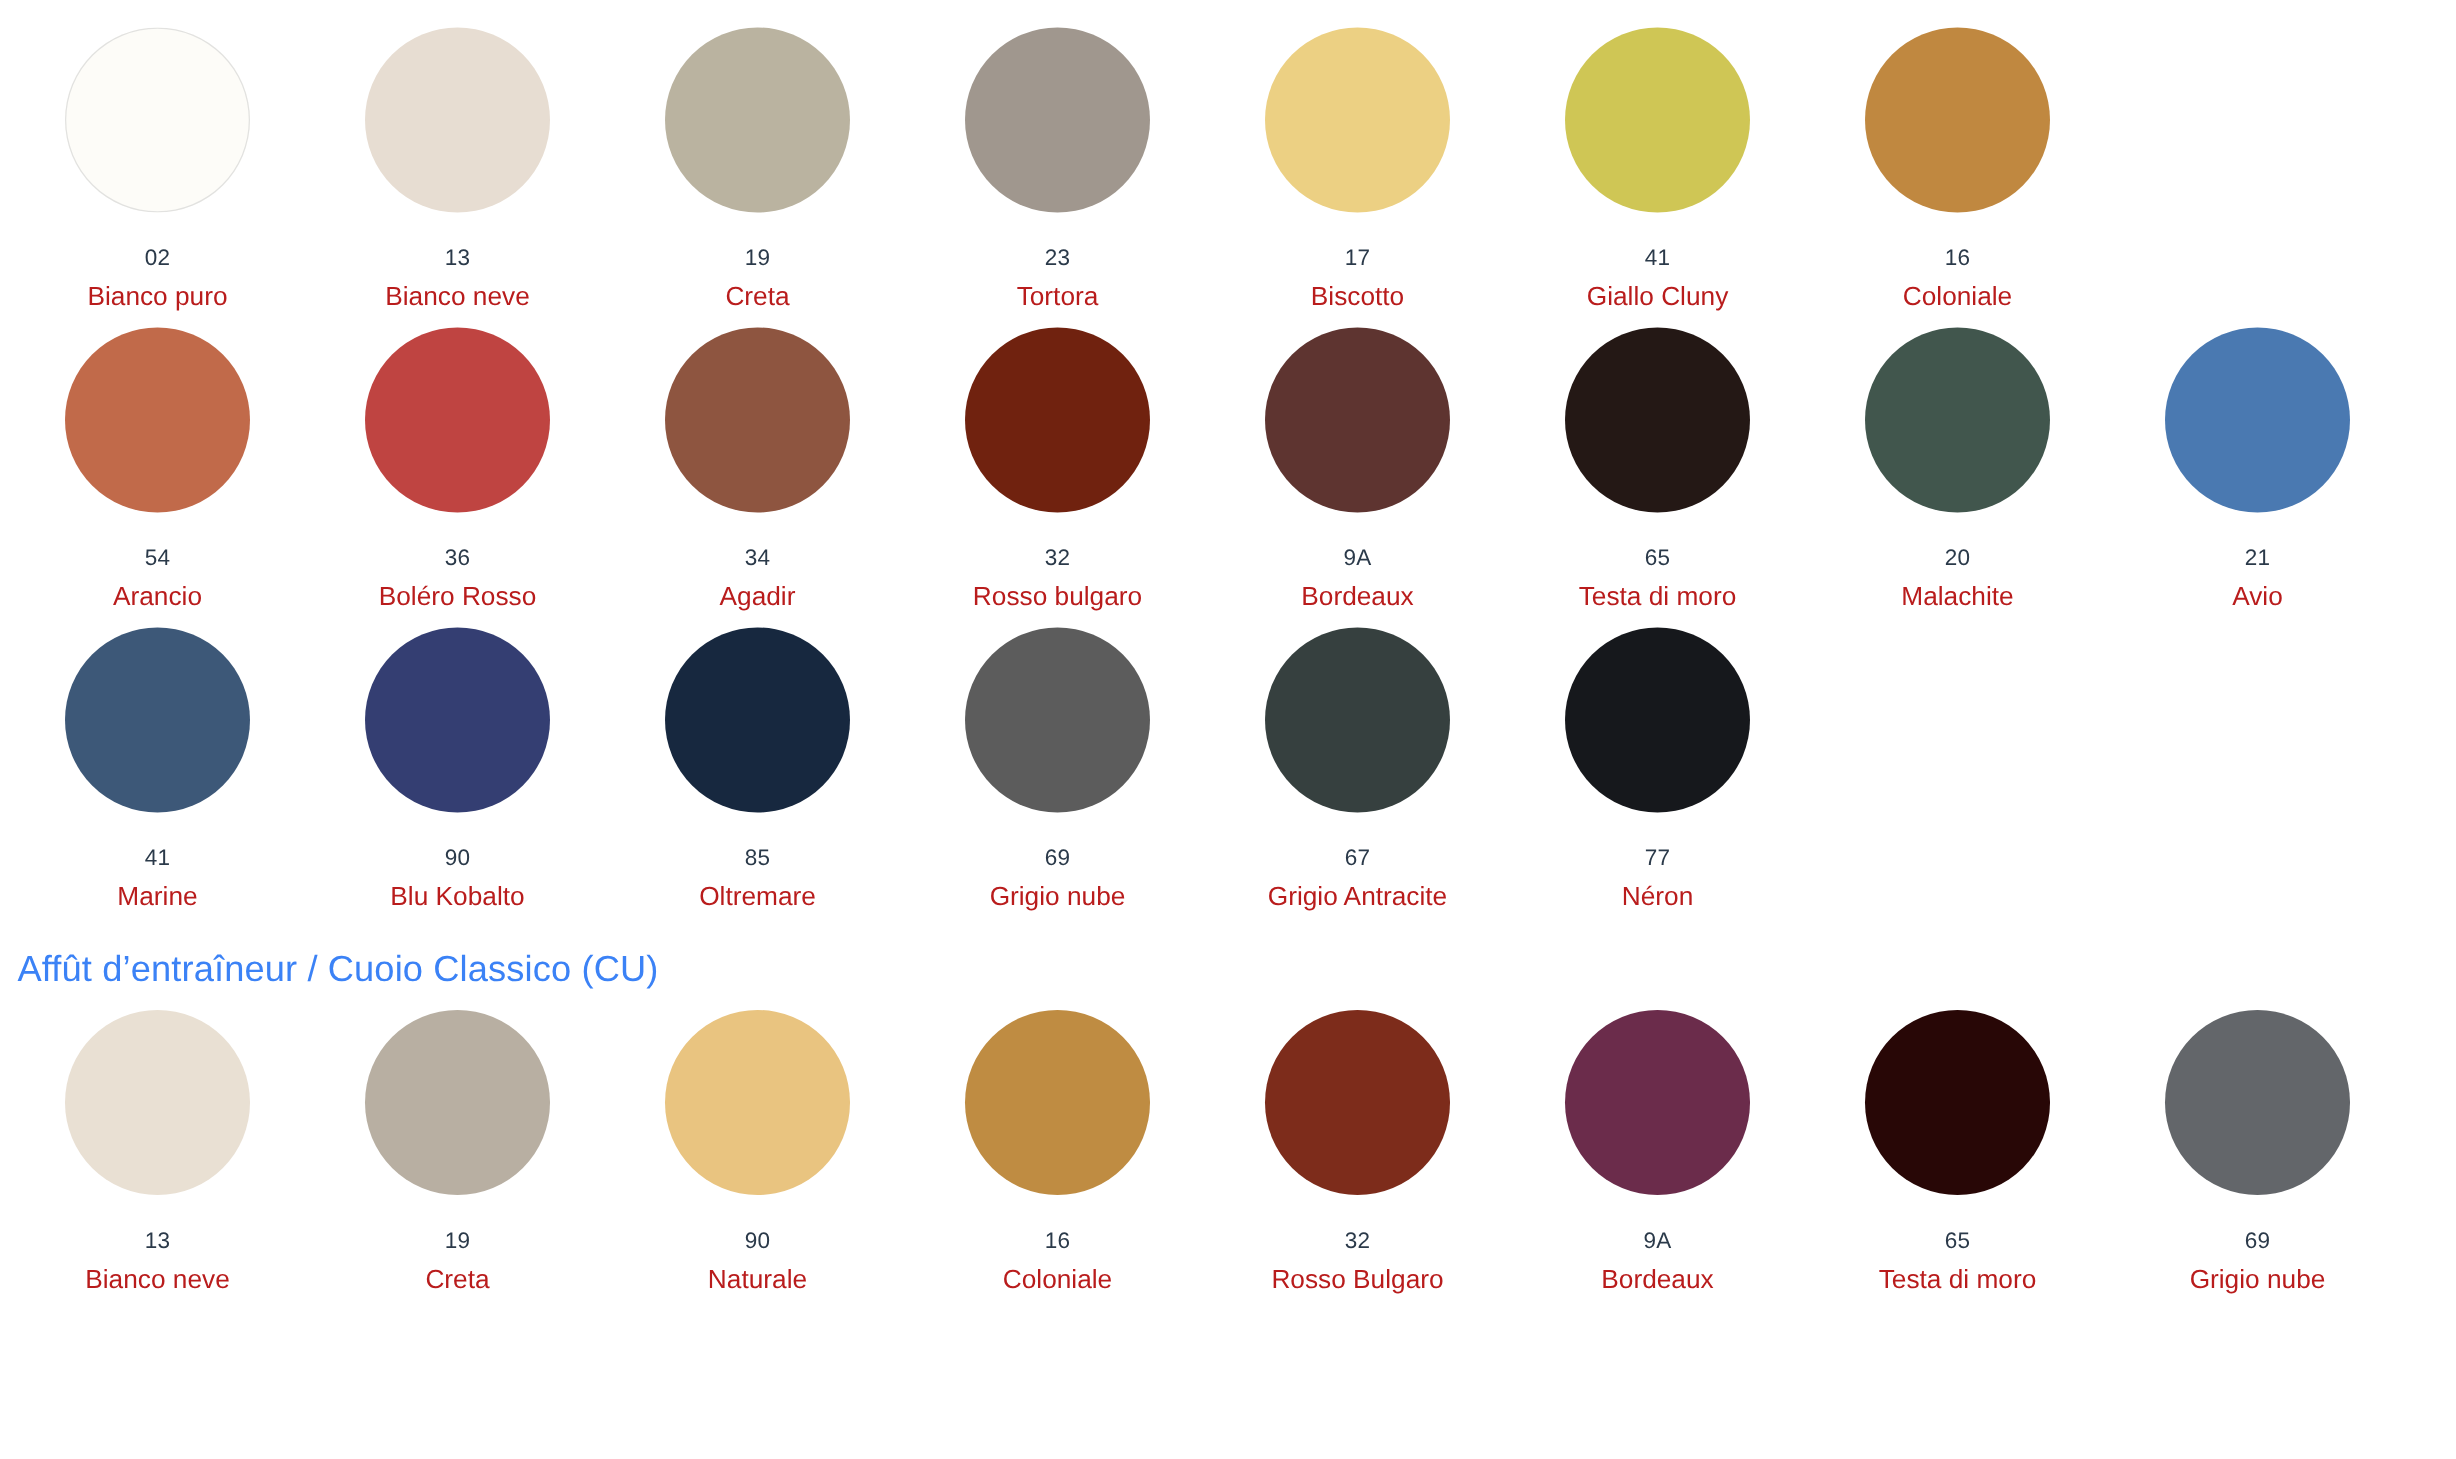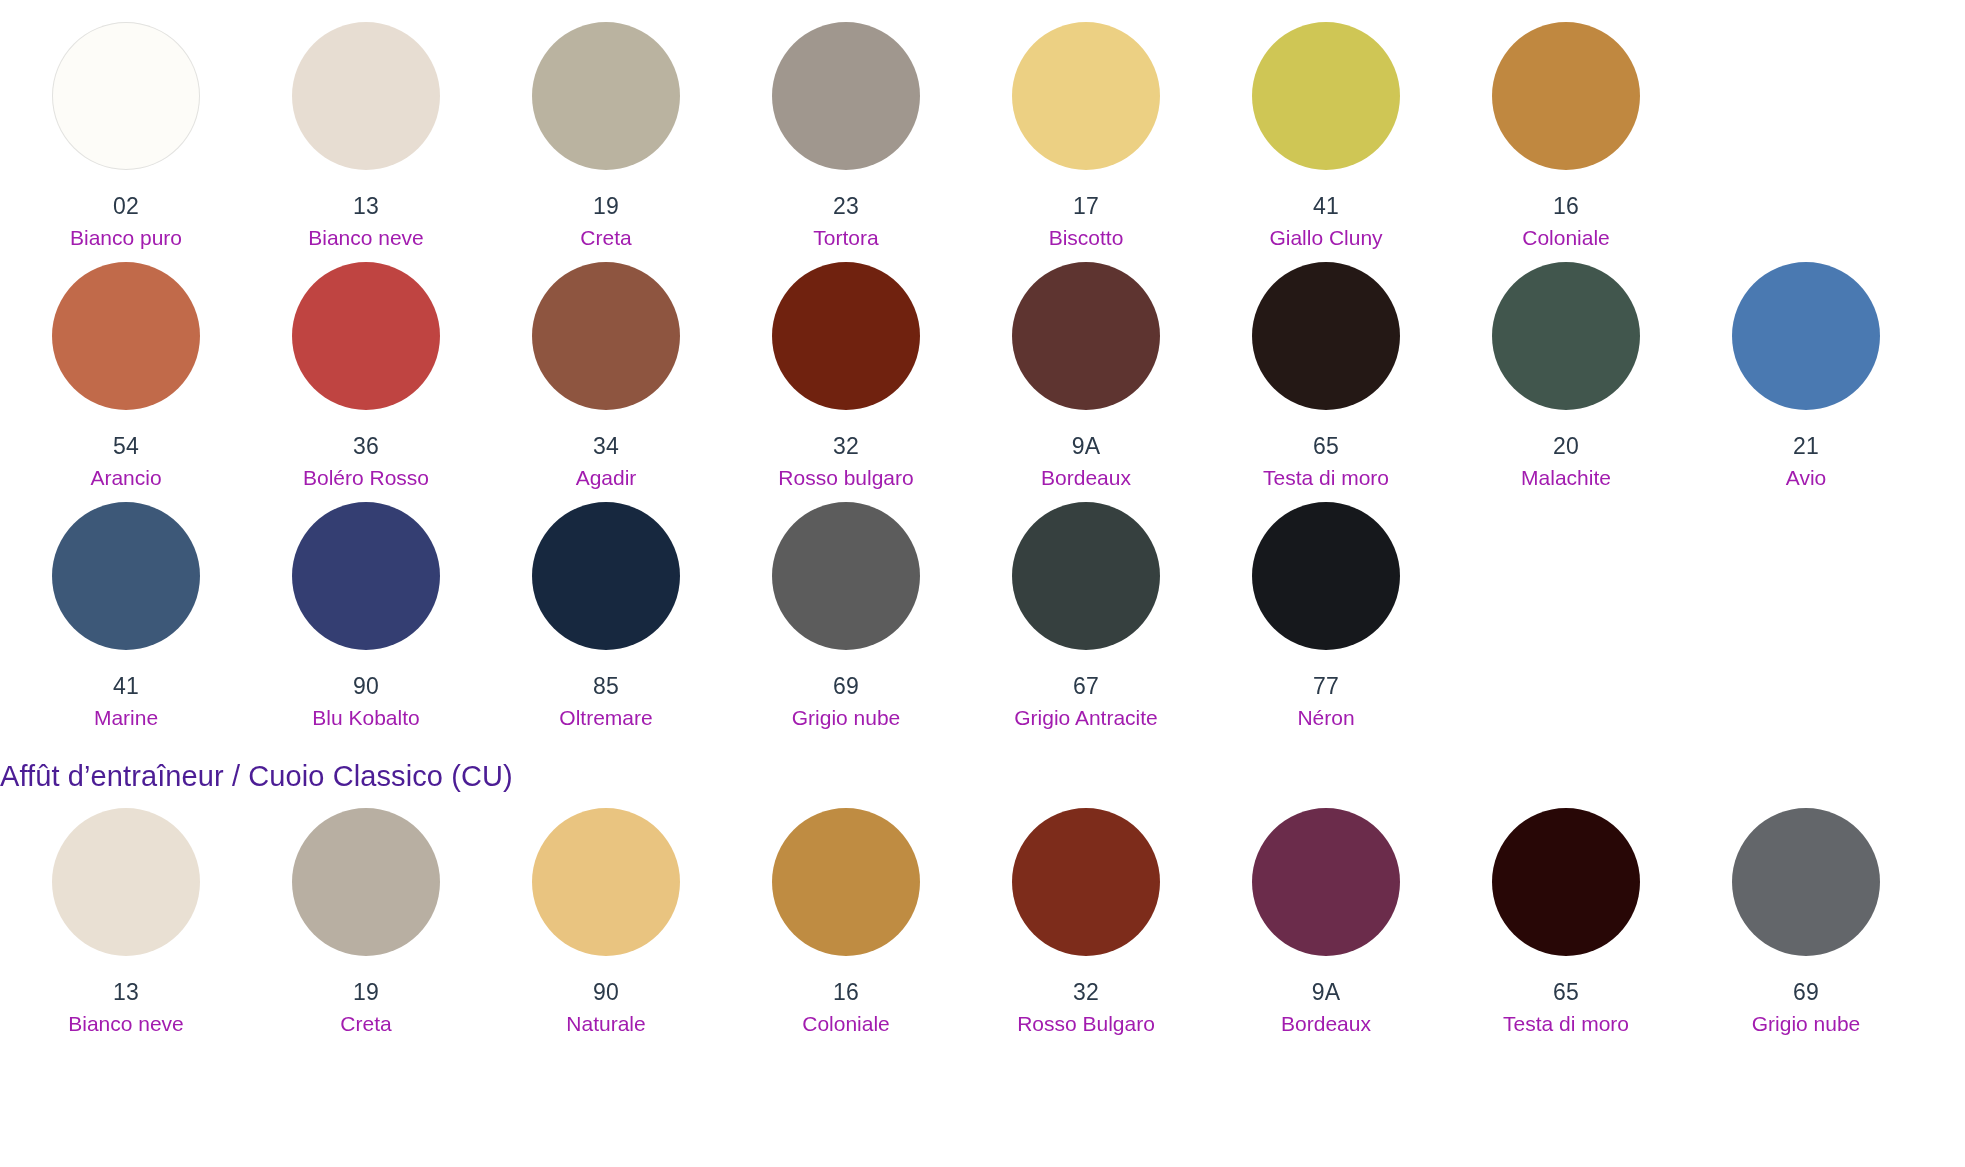--- a/index.html
+++ b/index.html
@@ -45,46 +45,47 @@
     height: 148px;
     border-radius: 50%;
     flex: 0 0 auto;
   }
   .swatch-disc.outlined {
     box-shadow: inset 0 0 0 1px #e2e2e0;
   }
 
   .swatch-code {
     margin-top: 20px;
-    font-size: 23px;
+    font-size: 18px;
     line-height: 32px;
     letter-spacing: .2px;
     text-align: center;
     color: #2b3a4a;
   }
 
   .swatch-name {
     font-size: 21px;
     line-height: 32px;
     text-align: center;
-    color: #a21caf;
+    color: #b91c1c;
     max-width: 190px;
     word-wrap: break-word;
   }
 
   
   .row-1 { margin-top: 22px; }
   .row-2 { margin-top: 8px; }
   .row-3 { margin-top: 8px; }
   .row-4 { margin-top: 12px; }
 
   .section-heading {
     font-size: 29px;
     line-height: 40px;
-    color: #4c1d95;
+    color: #3b82f6;
+    padding-left: 14px;
     margin-top: 22px;
     margin-bottom: 0;
     font-weight: 400;
     letter-spacing: .1px;
   }
 </style>
 </head>
 <body>
 
 <div class="page">

